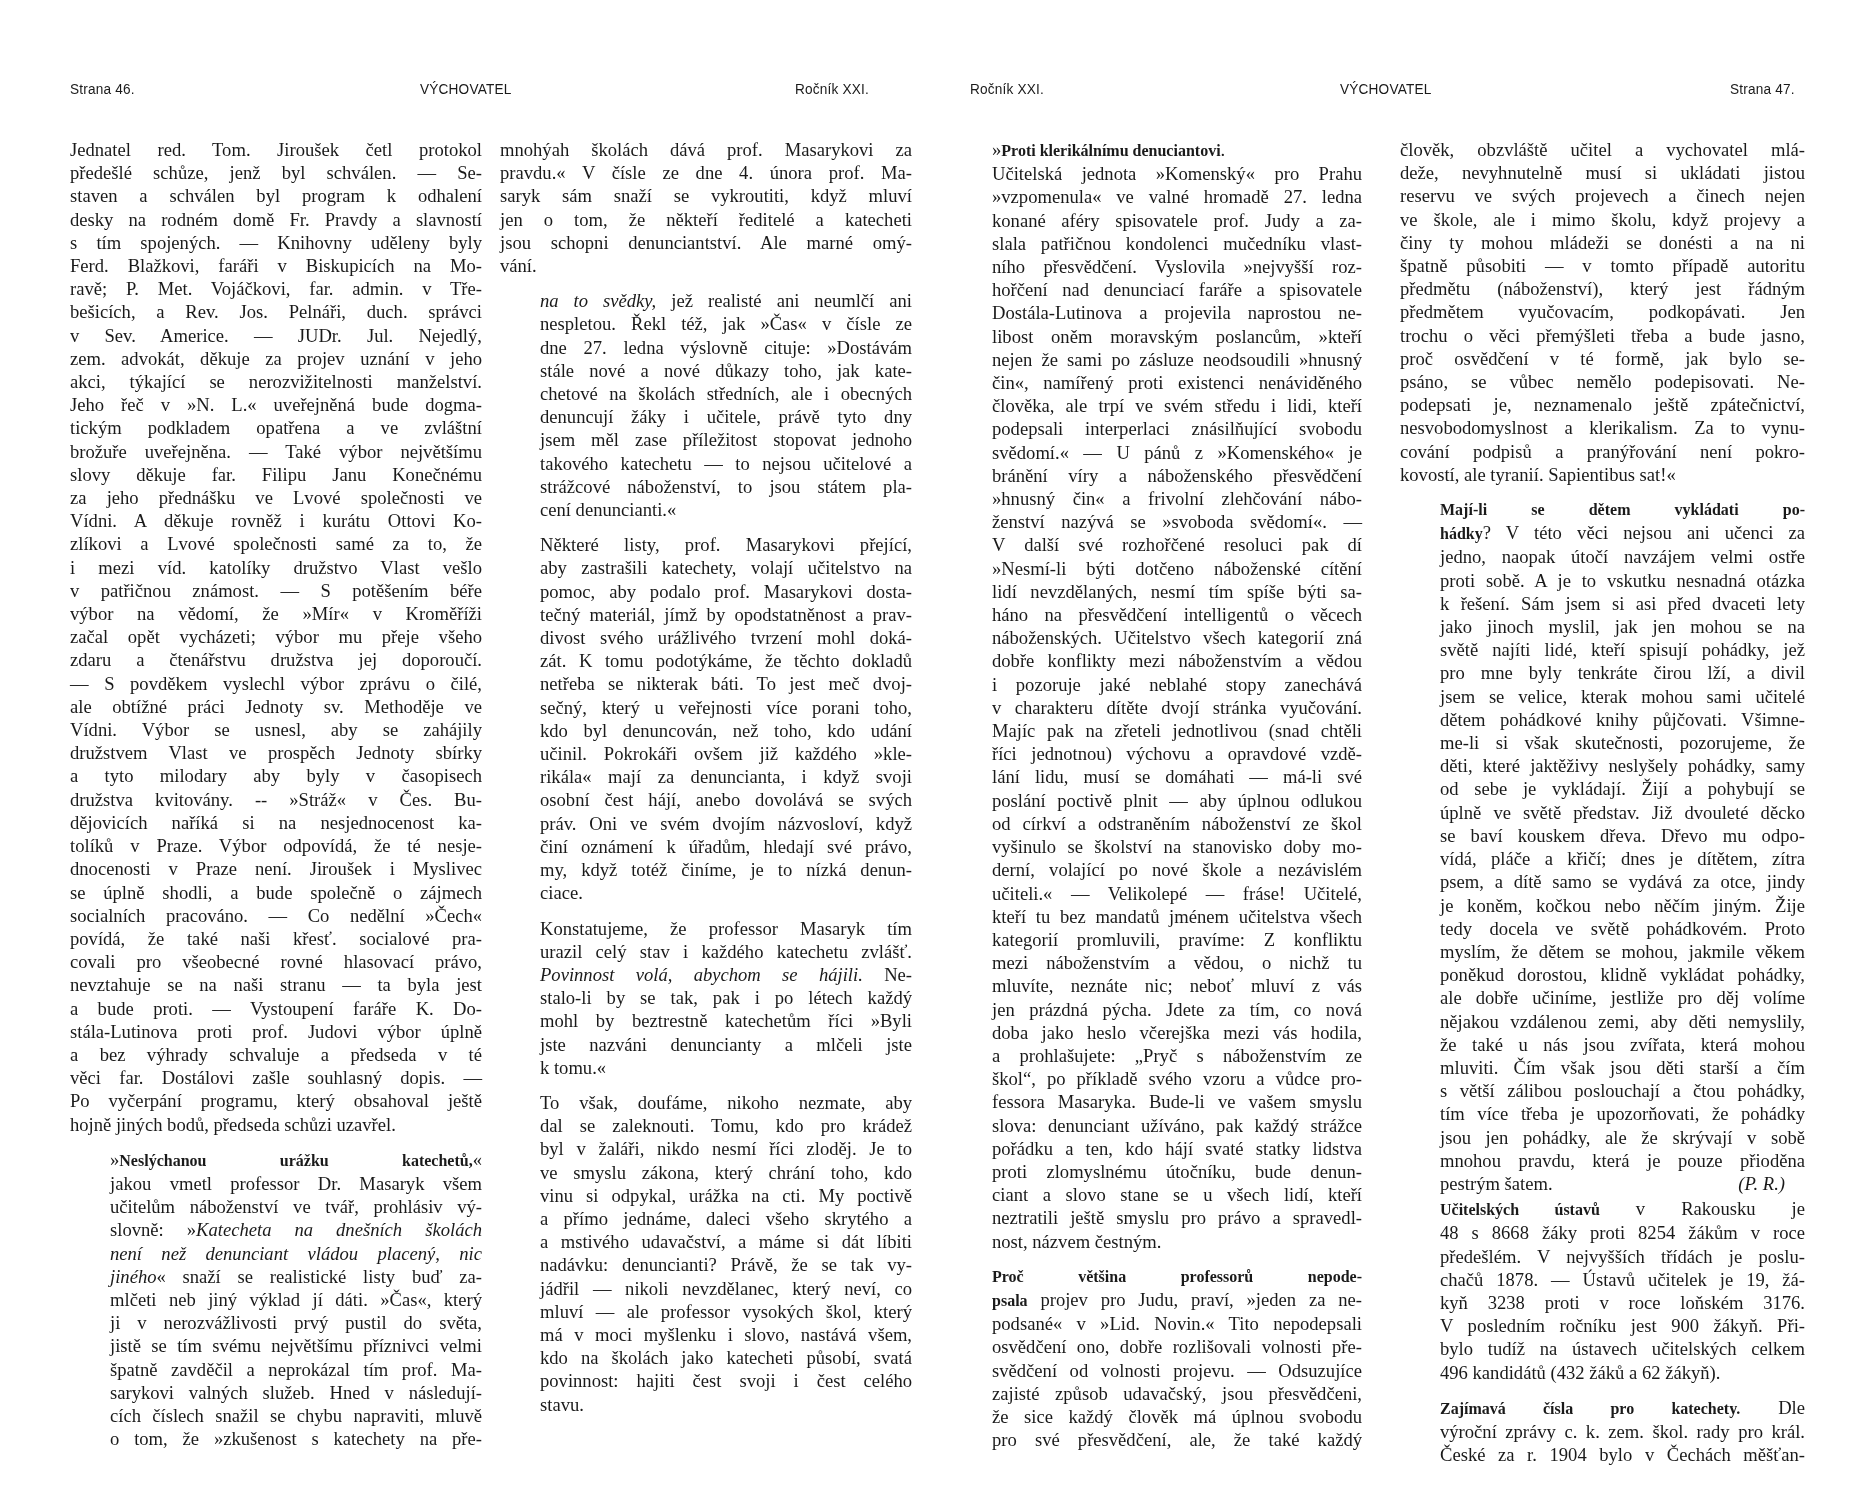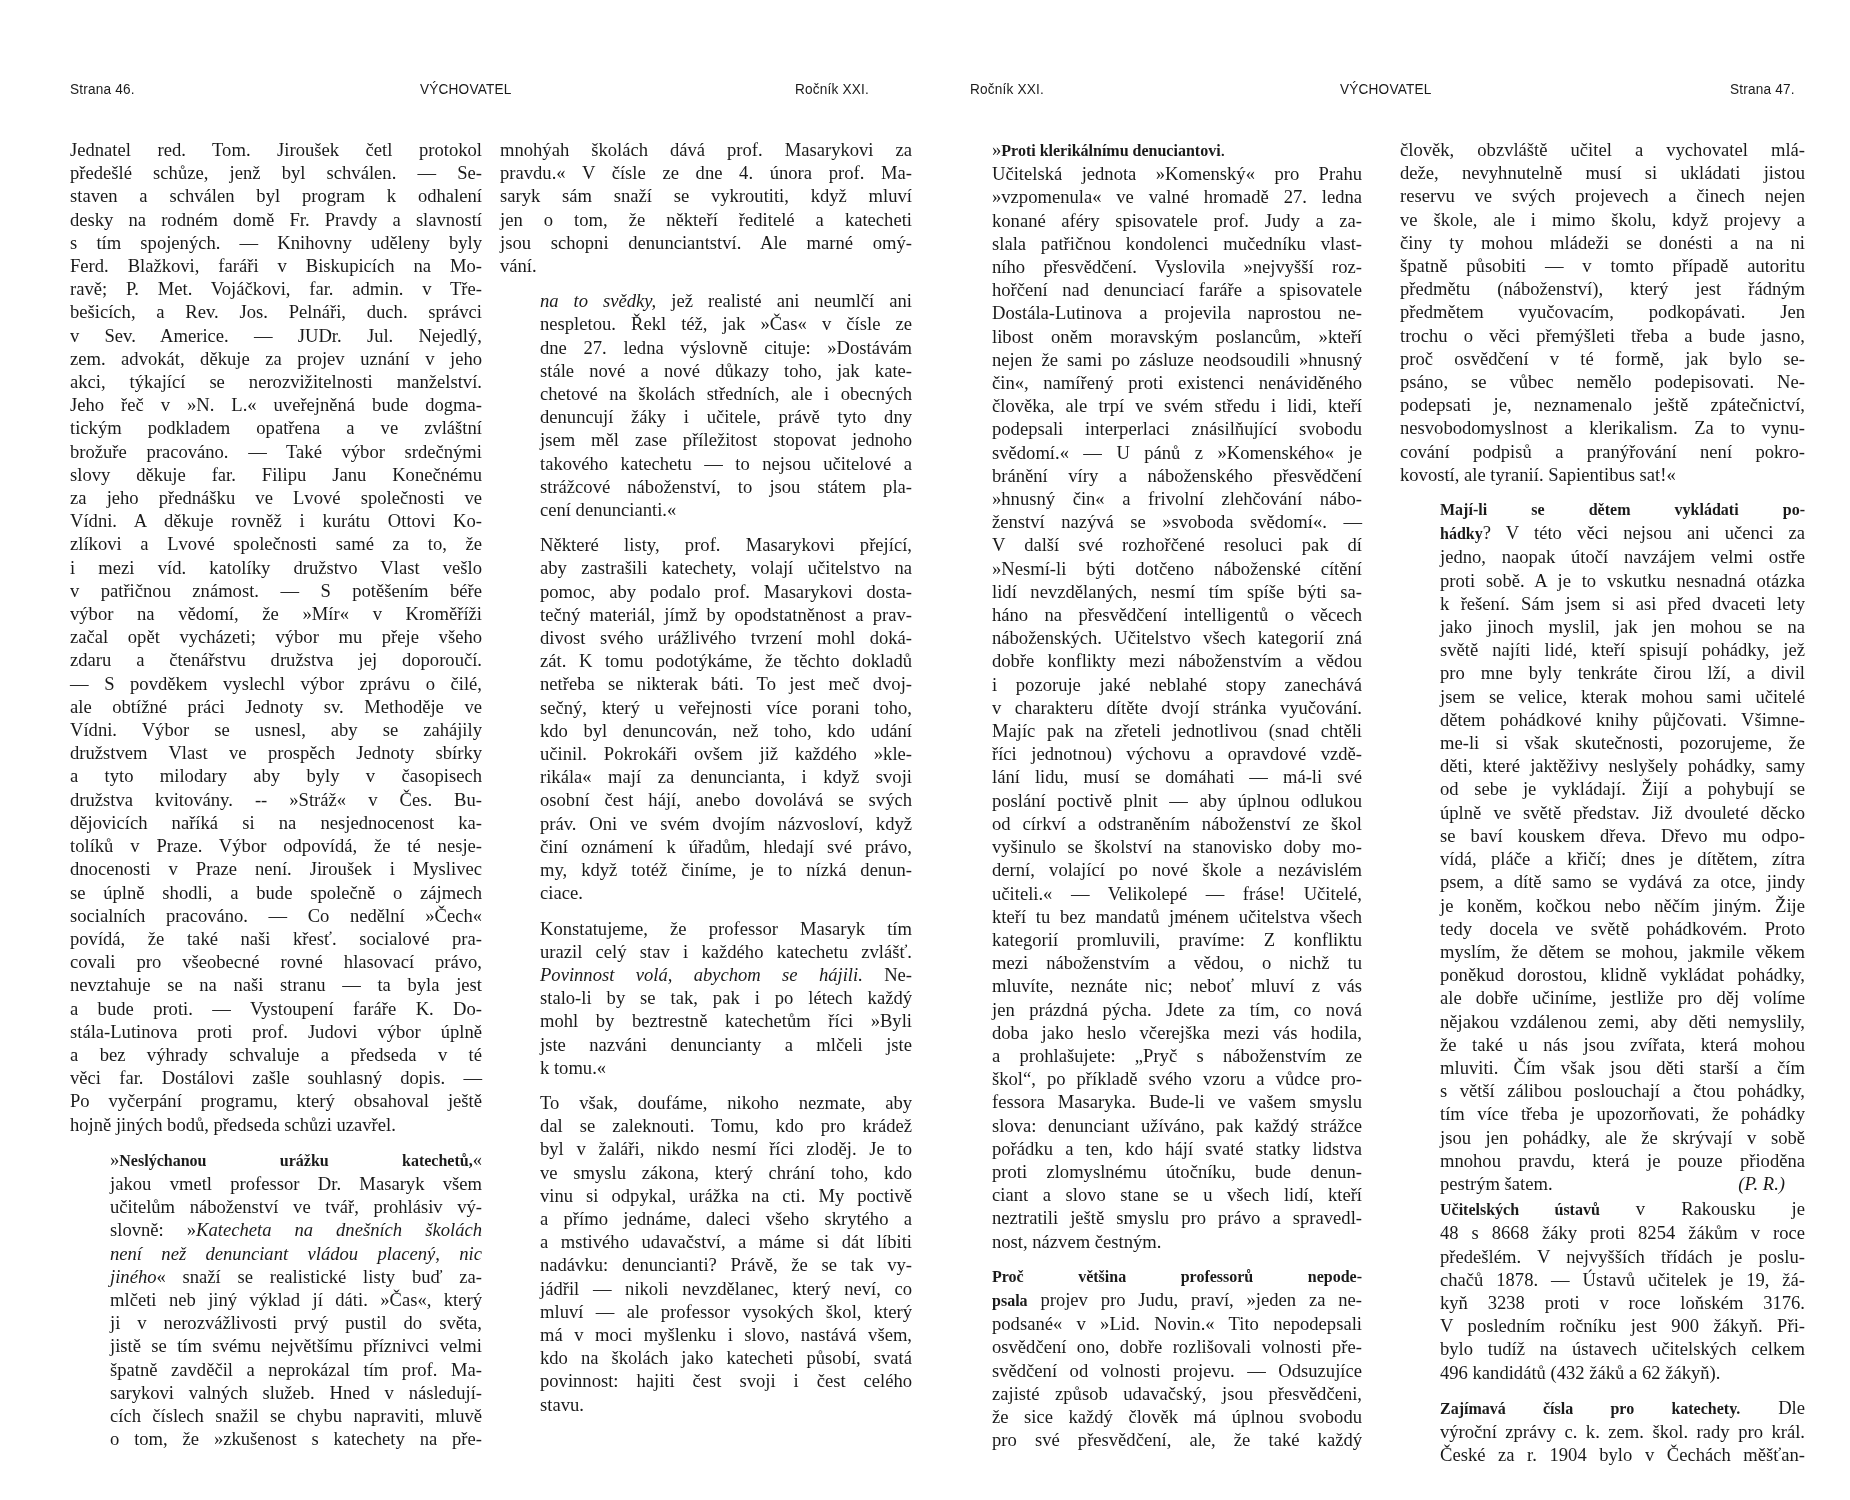--- a/index.html
+++ b/index.html
@@ -51,21 +51,21 @@
           <span class="line">desky na rodném domě Fr. Pravdy a slavností</span>
           <span class="line">s tím spojených. — Knihovny uděleny byly</span>
           <span class="line">Ferd. Blažkovi, faráři v Biskupicích na Mo-</span>
           <span class="line">ravě; P. Met. Vojáčkovi, far. admin. v Tře-</span>
           <span class="line">bešicích, a Rev. Jos. Pelnáři, duch. správci</span>
           <span class="line">v Sev. Americe. — JUDr. Jul. Nejedlý,</span>
           <span class="line">zem. advokát, děkuje za projev uznání v jeho</span>
           <span class="line">akci, týkající se nerozvižitelnosti manželství.</span>
           <span class="line">Jeho řeč v »N. L.« uveřejněná bude dogma-</span>
           <span class="line">tickým podkladem opatřena a ve zvláštní</span>
-          <span class="line">brožuře pracováno. — Také výbor srdečnými</span>
+          <span class="line">brožuře uveřejněna. — Také výbor největšímu</span>
           <span class="line">slovy děkuje far. Filipu Janu Konečnému</span>
           <span class="line">za jeho přednášku ve Lvové společnosti ve</span>
           <span class="line">Vídni. A děkuje rovněž i kurátu Ottovi Ko-</span>
           <span class="line">zlíkovi a Lvové společnosti samé za to, že</span>
           <span class="line">i mezi víd. katolíky družstvo Vlast vešlo</span>
           <span class="line">v patřičnou známost. — S potěšením béře</span>
           <span class="line">výbor na vědomí, že »Mír« v Kroměříži</span>
           <span class="line">začal opět vycházeti; výbor mu přeje všeho</span>
           <span class="line">zdaru a čtenářstvu družstva jej doporoučí.</span>
           <span class="line">— S povděkem vyslechl výbor zprávu o čilé,</span>

